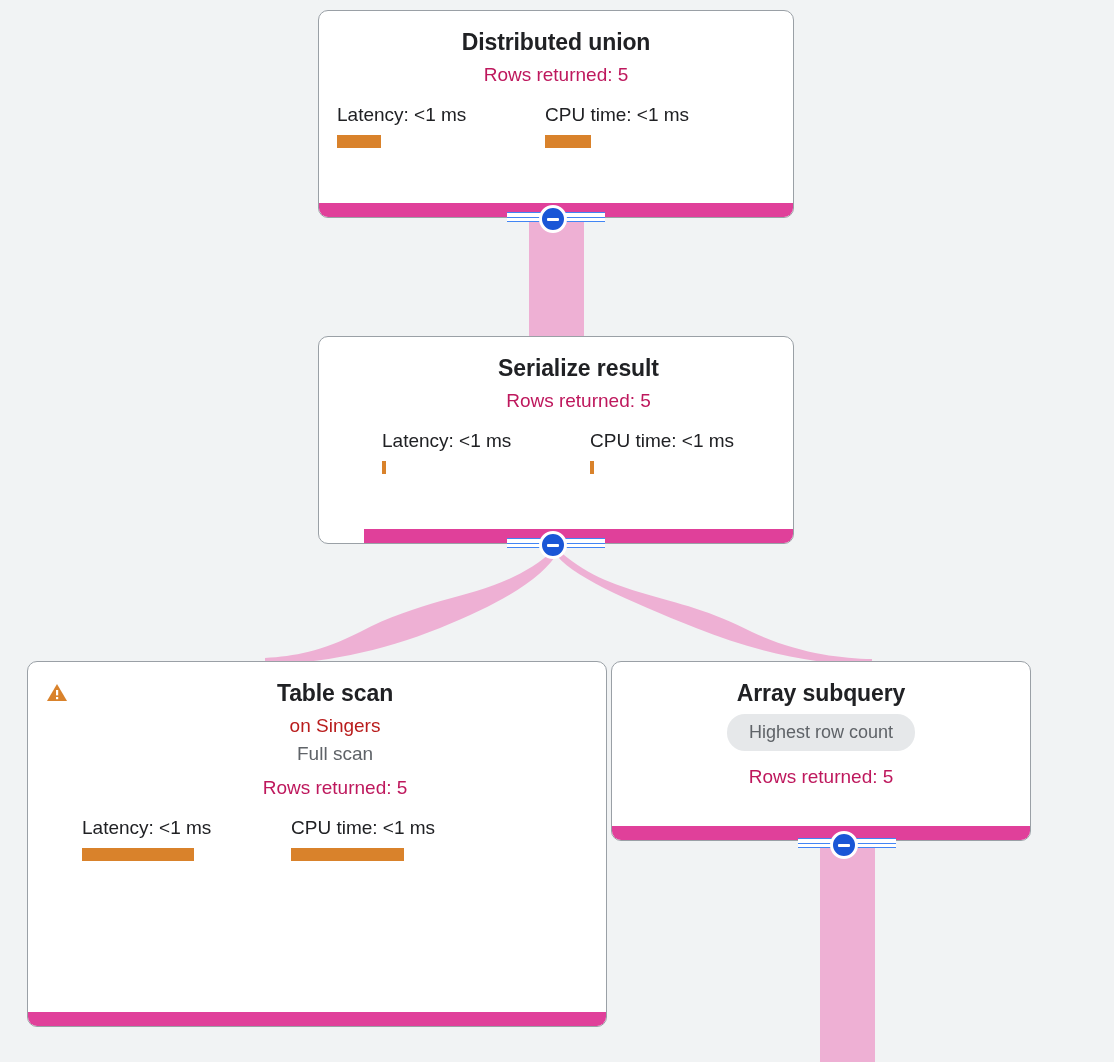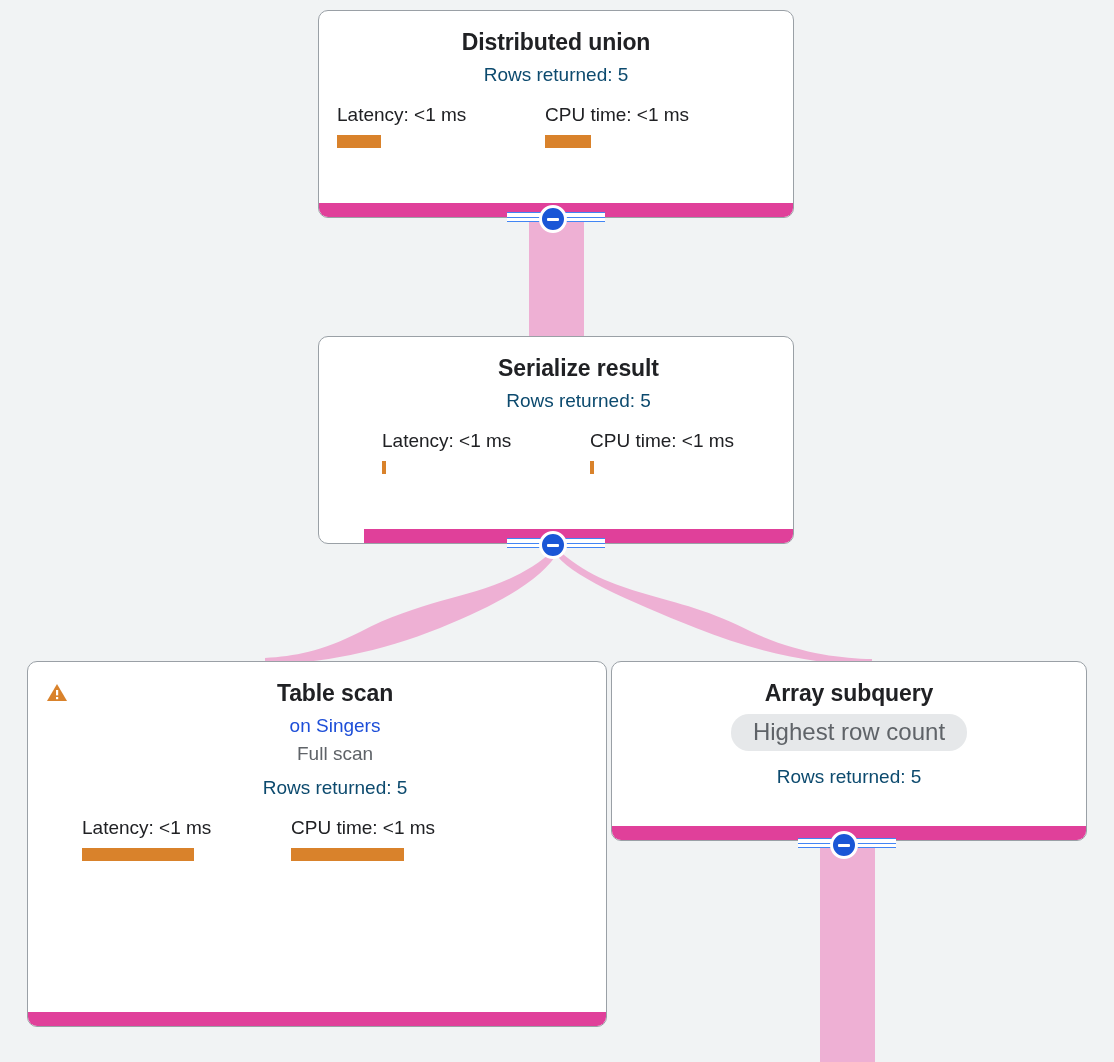--- a/index.html
+++ b/index.html
@@ -81,44 +81,44 @@
   
   .content {
     display: flex;
     flex-direction: column;
     align-items: center;
     width: 100%;
   }
 
   .subline {
     font-size: 19px;
-    color: #1d4ed8;
+    color: #b91c1c;
     line-height: 28px;
     margin-top: 6px;
   }
   .subline.muted { color: #5f6368; margin-top: 0; }
 
   .rows {
     font-size: 19px;
-    color: #0c4a6e;
+    color: #be185d;
     line-height: 26px;
     margin-top: 7px;
   }
 
   
   .badges {
     display: flex;
     flex-direction: column;
     align-items: flex-start;
     margin-top: 8px;
   }
   .badge {
     background: #e6e8ea;
     color: #5f6368;
-    font-size: 24px;
+    font-size: 18px;
     line-height: 22px;
     border-radius: 18px;
     padding: 7px 22px 8px 22px;
     margin-bottom: 6px;
     white-space: nowrap;
   }
 
   
   .metrics {
     display: flex;
@@ -295,21 +295,21 @@
               <div class="metric-label">CPU time: &lt;1 ms</div>
               <div class="metric-bar" style="width:113px;"></div>
             </div>
           </div>
         </div>
       </div>
     </div>
     <div class="node-accent"></div>
   </div>
 
-  <div class="node" style="left:611px; top:661px; width:476px; height:180px;">
+  <div class="node" style="left:611px; top:661px; width:420px; height:180px;">
     <div class="node-body">
       <div class="title-row">
         <div class="content">
           <div class="node-title">Array subquery</div>
           <div class="badges">
             <div class="badge">Highest row count</div>
           </div>
           <div class="rows">Rows returned: 5</div>
         </div>
       </div>

